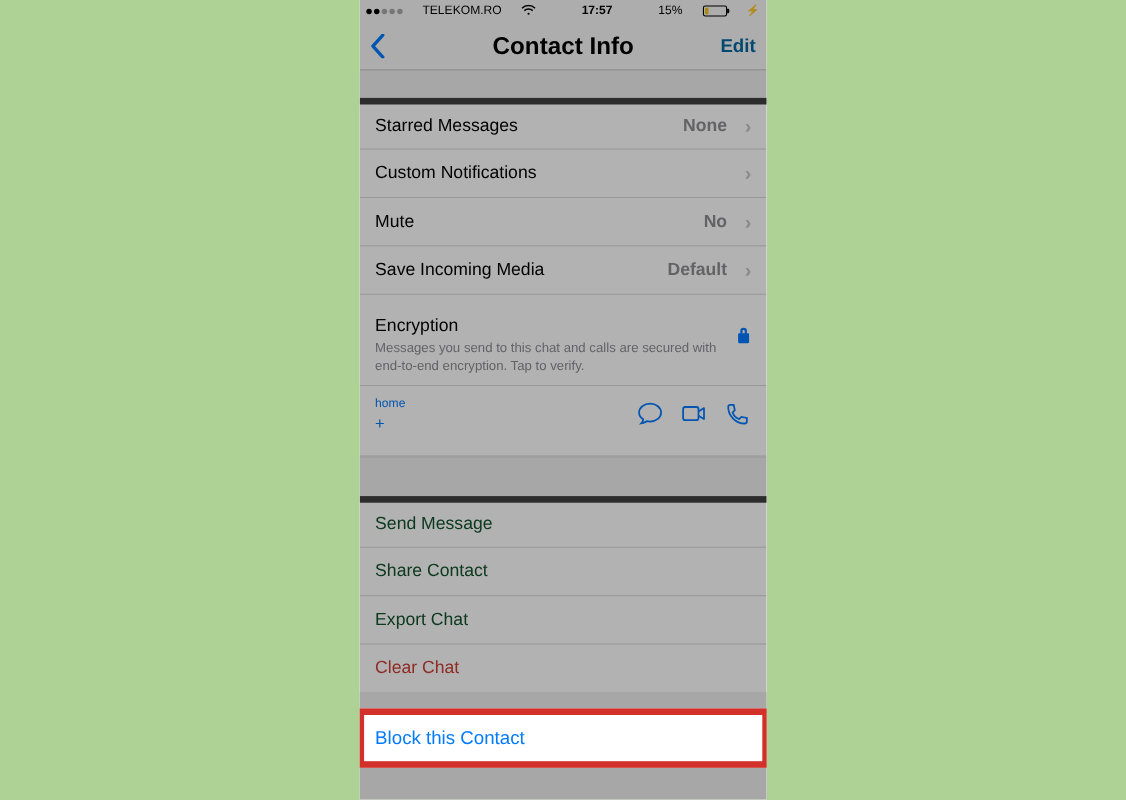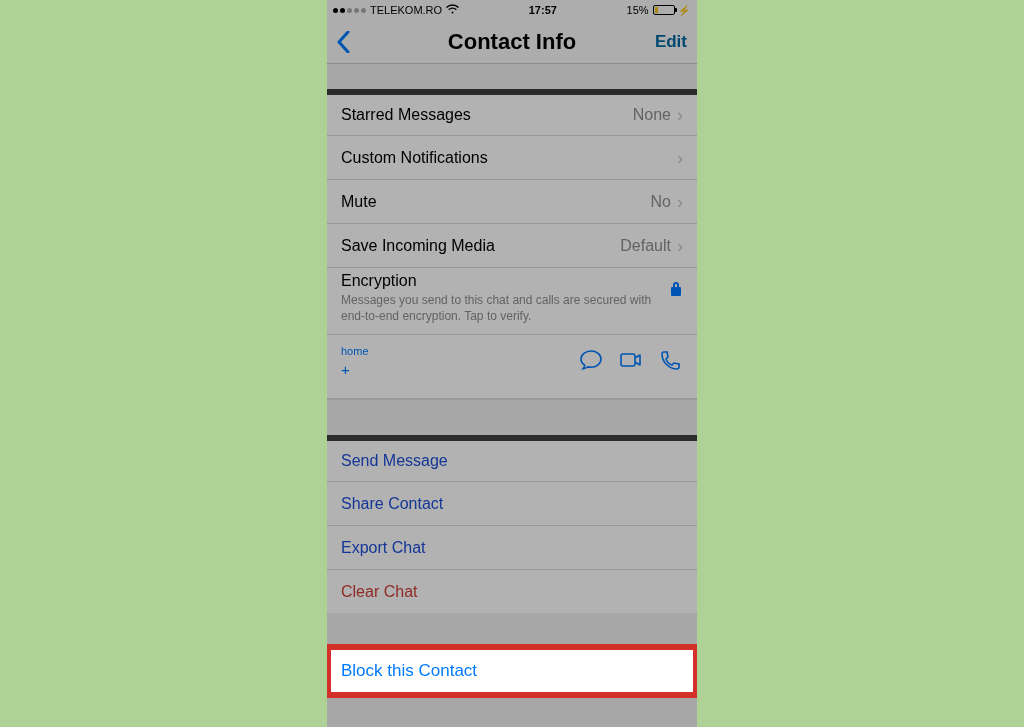--- a/index.html
+++ b/index.html
@@ -36,21 +36,21 @@
   .status-bar {
     height: 20px;
     display: flex;
     align-items: center;
     justify-content: space-between;
     padding: 0 6px;
     font-size: 11px;
     color: #000;
     background: #f8f8f8;
   }
-  .status-left, .status-right { display: flex; align-items: center; gap: 4px; }
+  .status-left, .status-right { display: flex; align-items: center; gap: 18px; }
   .signal-dots { display: flex; gap: 2px; align-items: center; }
   .dot { width: 5px; height: 5px; border-radius: 50%; background: #aaa; }
   .dot.filled { background: #000; }
   .wifi { font-size: 11px; }
   .battery {
     width: 22px; height: 10px;
     border: 1px solid #000;
     border-radius: 2px;
     position: relative;
   }
@@ -120,32 +120,33 @@
     font-size: 16px;
     color: #000;
     background: #fff;
   }
   .row:first-child { border-top: 6px solid #404040; }
   .row .value {
     color: #8e8e93;
     font-size: 16px;
     display: flex;
     align-items: center;
-    gap: 6px;
+    gap: 16px;
+    font-weight: bold;
   }
   .chev {
     color: #c7c7cc;
     font-size: 18px;
     line-height: 1;
   }
-  .row.link { color: #1d4ed8; }
+  .row.link { color: #14532d; }
   .row.danger { color: #cc3e34; }
 
   .encryption-row {
-    padding: 4px 14px 10px;
+    padding: 20px 14px 10px;
     border-top: 1px solid #dcdcdc;
     background: #fff;
     display: flex;
     align-items: flex-start;
     justify-content: space-between;
   }
   .encryption-text { flex: 1; padding-right: 10px; }
   .encryption-title { font-size: 16px; color: #000; margin-bottom: 2px; }
   .encryption-sub { font-size: 12px; color: #8e8e93; line-height: 1.35; }
   .lock-icon { color: #007aff; font-size: 16px; margin-top: 8px; }

